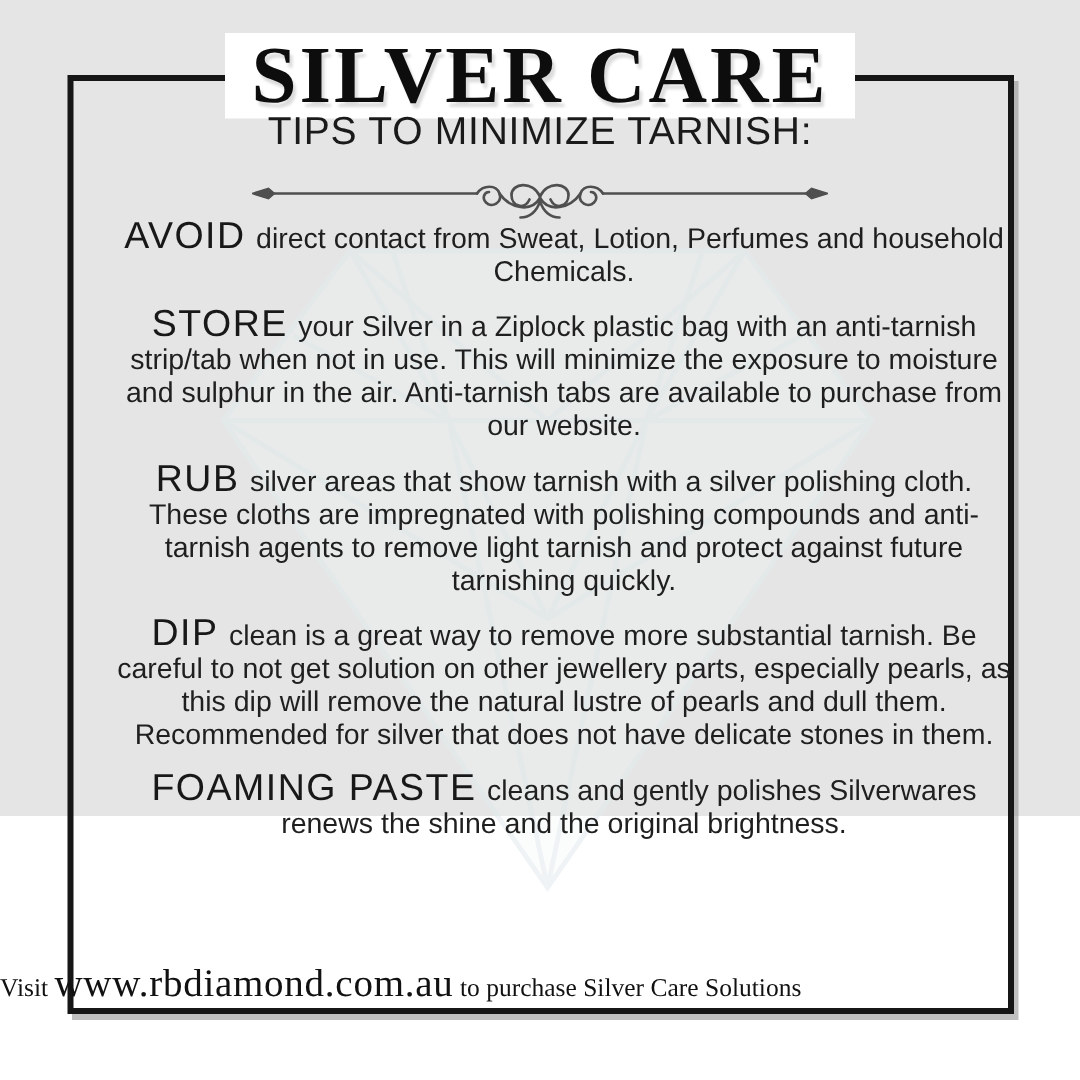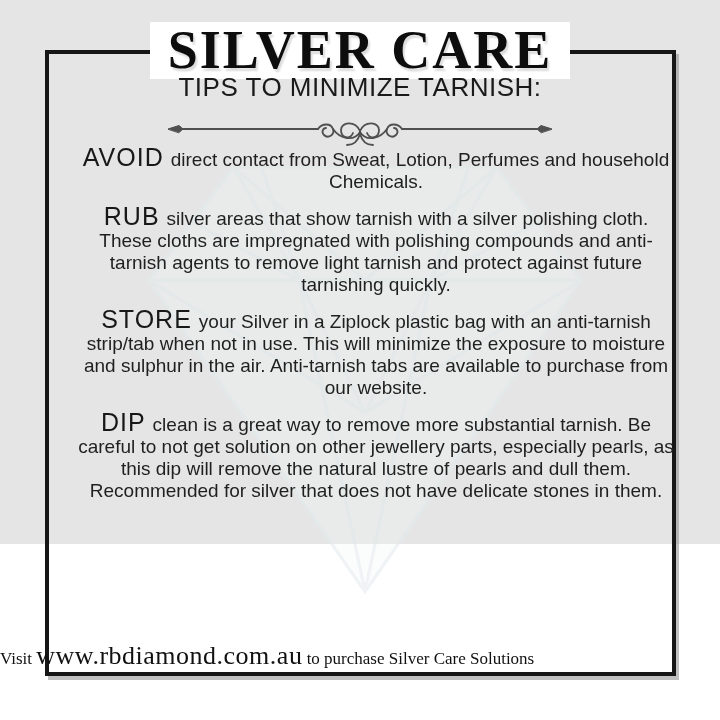--- a/index.html
+++ b/index.html
@@ -164,27 +164,30 @@
         <path d="M192,15 c2,7 7,11 13,11"></path>
       </g>
     </g>
   </svg>
 
   <div class="sections">
     <p class="section">
       <span class="kw">AVOID</span><span>direct contact from Sweat, Lotion, Perfumes and household Chemicals.</span>
     </p>
     <p class="section">
+      <span class="kw">STORE</span><span>your Silver in a Ziplock plastic bag with an anti-tarnish strip/tab when not in use. This will minimize the exposure to moisture and sulphur in the air. Anti-tarnish tabs are available to purchase from our website.</span>
+    </p>
+    <p class="section">
       <span class="kw">RUB</span><span>silver areas that show tarnish with a silver polishing cloth. These cloths are impregnated with polishing compounds and anti-tarnish agents to remove light tarnish and protect against future tarnishing quickly.</span>
     </p>
     <p class="section">
-      <span class="kw">STORE</span><span>your Silver in a Ziplock plastic bag with an anti-tarnish strip/tab when not in use. This will minimize the exposure to moisture and sulphur in the air. Anti-tarnish tabs are available to purchase from our website.</span>
+      <span class="kw">DIP</span><span>clean is a great way to remove more substantial tarnish. Be careful to not get solution on other jewellery parts, especially pearls, as this dip will remove the natural lustre of pearls and dull them. Recommended for silver that does not have delicate stones in them.</span>
     </p>
     <p class="section">
-      <span class="kw">DIP</span><span>clean is a great way to remove more substantial tarnish. Be careful to not get solution on other jewellery parts, especially pearls, as this dip will remove the natural lustre of pearls and dull them. Recommended for silver that does not have delicate stones in them.</span>
+      <span class="kw">FOAMING PASTE</span><span>cleans and gently polishes Silverwares renews the shine and the original brightness.</span>
     </p>
   </div>
 
   <div class="footer">
     <span>Visit </span><span class="url">www.rbdiamond.com.au</span><span> to purchase Silver Care Solutions</span>
   </div>
 
 </div>
 
 </body></html>

